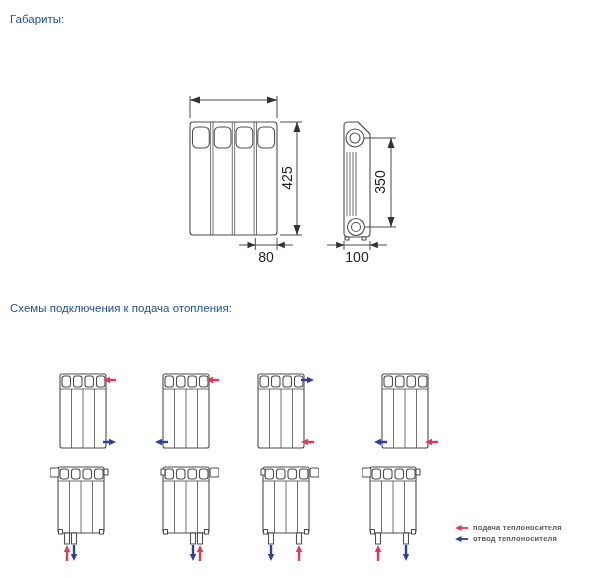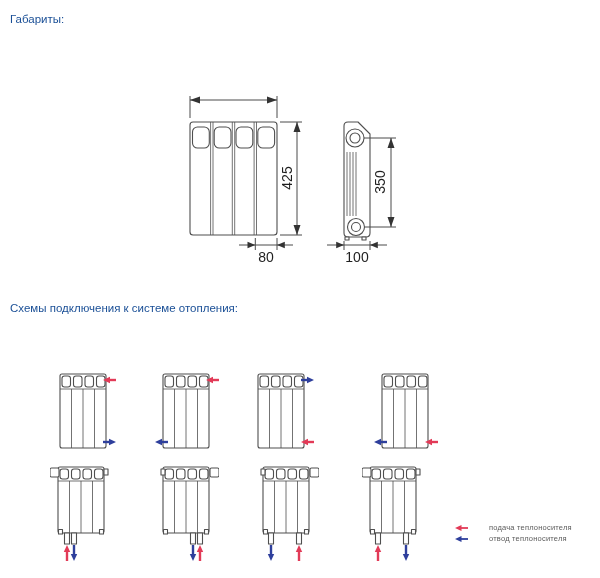--- a/index.html
+++ b/index.html
@@ -18,21 +18,21 @@
   .dimtext{font-family:"Liberation Sans",sans-serif;font-size:14px;fill:#1f1f1f;}
 
   
   .scheme{position:absolute;}
   .arr line{stroke-width:2.4;fill:none;}
   .arr.supply line{stroke:var(--c-supply);} .arr.supply polygon{fill:var(--c-supply);}
   .arr.return line{stroke:var(--c-return);} .arr.return polygon{fill:var(--c-return);}
 
   
   #legend{position:absolute;left:455px;top:522px;}
-  .legend-row{display:flex;align-items:center;gap:20px;height:11px;}
+  .legend-row{display:flex;align-items:center;gap:4px;height:11px;font-weight:bold;}
   .legend-label{font-size:7.5px;color:var(--c-legend_text);letter-spacing:.2px;}
 </style>
 </head>
 <body>
 
 <div id="page">
 
   <div class="heading" id="heading-dimensions">Габариты:</div>
 
   <svg id="dim-drawing" width="300" height="220" viewBox="0 0 300 220">
@@ -114,21 +114,21 @@
       <line class="dim" x1="230" y1="181" x2="230" y2="190"></line>
       <line class="dim" x1="187" y1="185" x2="204" y2="185"></line>
       <line class="dim" x1="230" y1="185" x2="247" y2="185"></line>
       <line class="dim" x1="204" y1="185" x2="230" y2="185"></line>
       <polygon class="dimhead" points="204,185 196.2,181.8 196.2,188.2"></polygon>
       <polygon class="dimhead" points="230,185 237.8,181.8 237.8,188.2"></polygon>
       <text class="dimtext" text-anchor="middle" x="217" y="202">100</text>
     </g>
   </svg>
 
-  <div class="heading" id="heading-schemes">Схемы подключения к системе отопления:</div>
+  <div class="heading" id="heading-schemes">Схемы подключения к подача отопления:</div>
 
   <svg width="0" height="0" style="position:absolute" aria-hidden="true">
     <defs>
       <g id="g-rad-a">
         <rect class="draw" x="8" y="6" width="46" height="74" rx="2"></rect>
         <rect class="draw" x="10" y="8" width="8.5" height="11" rx="2.5"></rect>
         <rect class="draw" x="21.5" y="8" width="8.5" height="11" rx="2.5"></rect>
         <rect class="draw" x="33" y="8" width="8.5" height="11" rx="2.5"></rect>
         <rect class="draw" x="44.5" y="8" width="8.5" height="11" rx="2.5"></rect>
         <line class="thin" x1="8" y1="21" x2="54" y2="21"></line>

